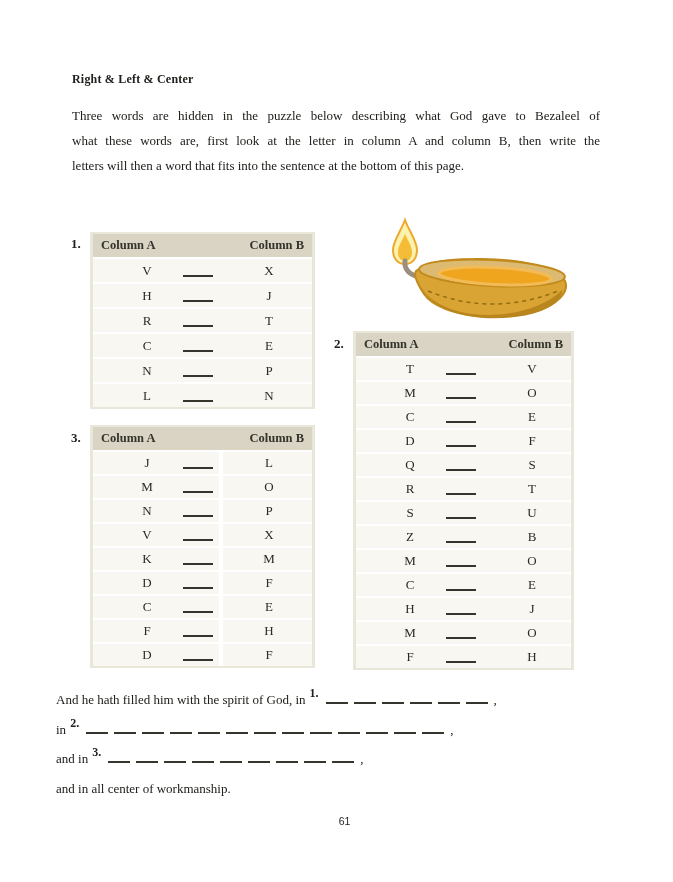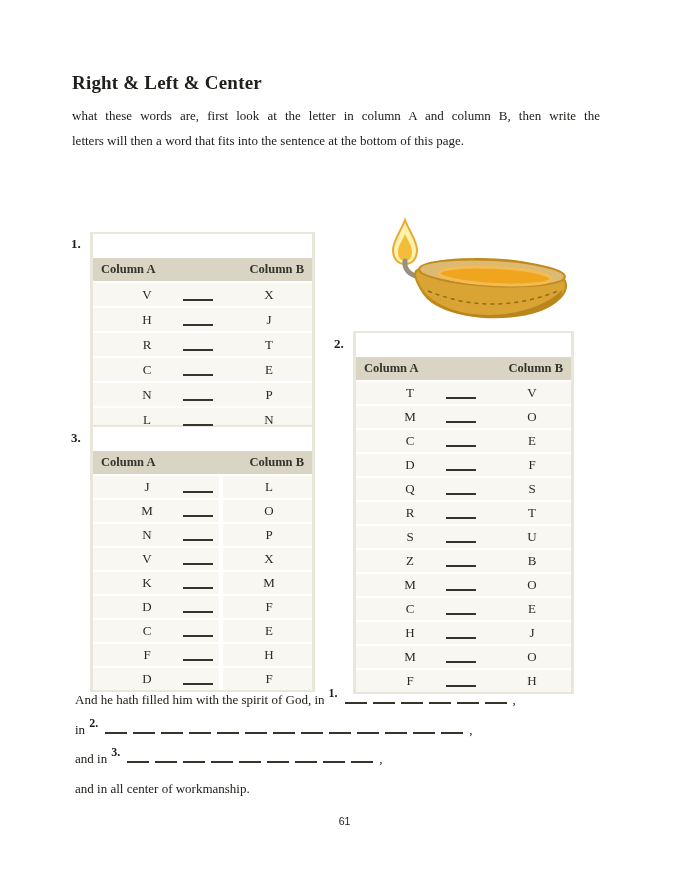--- a/index.html
+++ b/index.html
@@ -1,65 +1,66 @@
 <!DOCTYPE html>
 <html style="--text: #21201c; --table-header-bg: #d9d4c3; --table-row-bg: #f8f7f1; --table-frame: #e9e6da; --blank-line: #35342d;"><head>
 <meta charset="utf-8">
 <style>
   html,body{margin:0;padding:0;background:#fff;}
   .page{
     position:relative;width:673px;height:882px;background:#fff;overflow:hidden;
     font-family:"Liberation Serif","DejaVu Serif",serif;color:var(--text,#21201c);
   }
-  .doc-title{position:absolute;left:72px;top:72px;font-size:19px;font-weight:bold;letter-spacing:.2px;}
+  .doc-title{position:absolute;left:72px;top:72px;font-size:12px;font-weight:bold;letter-spacing:.2px;}
   .intro{position:absolute;left:72px;top:103px;width:528px;font-size:13px;}
   .intro .jline{height:25.2px;line-height:25.2px;text-align:justify;text-align-last:justify;white-space:nowrap;}
   .intro .jline.last{text-align-last:left;}
 
   .tbl-label{position:absolute;font-size:13px;font-weight:bold;}
   .ptable{
     position:absolute;background:#fff;
     border:2px solid var(--table-frame,#e9e6da);
     border-left-width:3px;border-right-width:3px;
   }
   .thead{
     height:23px;background:var(--table-header-bg,#d9d4c3);
     display:flex;justify-content:space-between;align-items:center;
-    padding:0 8px;font-weight:bold;font-size:12.5px;color:#34332c;margin-top:24px;
+    padding:0 8px;font-weight:bold;font-size:12.5px;color:#34332c;
   }
   .trow{position:relative;height:23px;margin-top:2px;background:var(--table-row-bg,#f8f7f1);
     font-size:13px;color:#2b2a26;}
   .ptable.compact .trow{height:22px;}
   .trow span{position:absolute;top:0;bottom:0;display:flex;align-items:center;justify-content:center;z-index:1;}
   .trow .ca{left:0;width:108px;}
   .trow .blank{left:90px;width:30px;border-bottom:2px solid var(--blank-line,#35342d);top:auto;bottom:5px;height:0;}
   .trow .cb{left:144px;width:64px;}
   .trow.divided{background:none;}
   .trow.divided::before{content:"";position:absolute;left:0;top:0;bottom:0;width:126px;background:var(--table-row-bg,#f8f7f1);}
   .trow.divided::after{content:"";position:absolute;left:130px;right:0;top:0;bottom:0;background:var(--table-row-bg,#f8f7f1);}
 
   .lamp{position:absolute;left:368px;top:216px;}
 
-  .fill-in{position:absolute;left:75px;top:689px;width:560px;font-size:13px;}
+  .fill-in{position:absolute;left:56px;top:689px;width:560px;font-size:13px;}
   .fline{height:29.6px;line-height:21px;white-space:nowrap;}
   .fline .sup{display:inline-block;transform:translateY(-7px);font-weight:bold;font-size:12px;margin:0 7px 0 4px;}
   .fblank{display:inline-block;width:22px;height:2px;border-bottom:2px solid var(--blank-line,#35342d);margin-right:6px;}
   .fline .suffix{margin-left:0;}
 
   .pageno{position:absolute;top:815px;left:8px;width:100%;text-align:center;
     font-family:"Liberation Sans","DejaVu Sans",sans-serif;font-size:10.5px;color:#1f1f1d;}
 </style>
 </head>
 <body>
 
 <div class="page">
 
   <div class="doc-title">Right &amp; Left &amp; Center</div>
 
   <div class="intro">
+    <div class="jline">Three words are hidden in the puzzle below describing what God gave to Bezaleel of</div>
     <div class="jline">what these words are, first look at the letter in column A and column B, then write the</div>
     <div class="jline last">letters will then a word that fits into the sentence at the bottom of this page.</div>
   </div>
 
   <div class="tbl-label" style="left:71px;top:236px;">1.</div>
   <div class="ptable" style="left:90px;top:232px;width:219px;">
     <div class="thead">
       <span>Column A</span>
       <span>Column B</span>
     </div>

